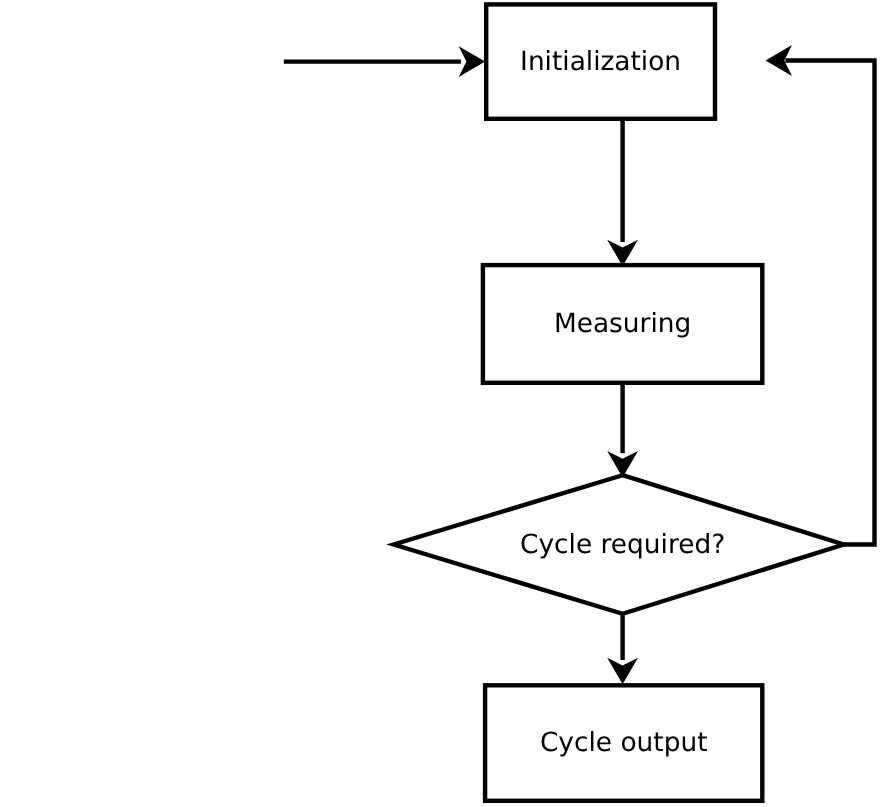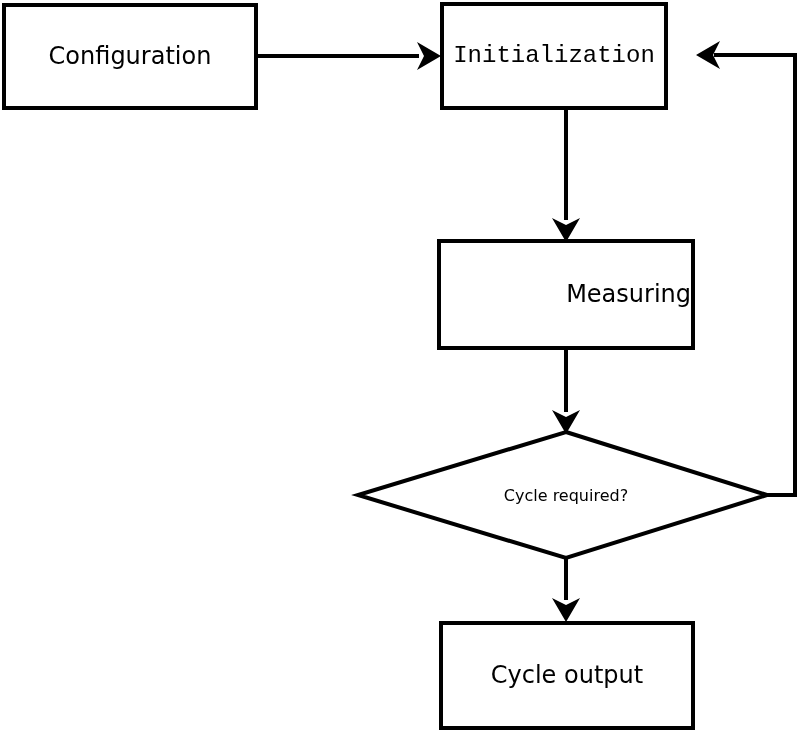--- a/index.html
+++ b/index.html
@@ -29,29 +29,29 @@
     border: 4px solid #000000;
     background: #ffffff;
     display: flex;
     align-items: center;
     justify-content: center;
     font-size: 24px;
     line-height: 1.2;
     white-space: nowrap;
   }
   #node-configuration { left: 2px;   top: 3px;   width: 256px; height: 107px; }
-  #node-initialization{ left: 440px; top: 2px;   width: 228px; height: 108px; font-family: Liberation Mono, monospace; }
-  #node-measuring     { left: 437px; top: 239px; width: 258px; height: 111px; justify-content: flex-end; }
+  #node-initialization{ left: 440px; top: 2px;   width: 212px; height: 108px; }
+  #node-measuring     { left: 437px; top: 239px; width: 258px; height: 111px; }
   #node-data-output   { left: 439px; top: 621px; width: 256px; height: 109px; }
   .diamond-label {
     position: absolute;
     left: 566px;
     top: 495px;
     transform: translate(-50%, -50%);
-    font-size: 16px;
+    font-size: 24px;
     white-space: nowrap;
   }
 </style>
 </head>
 <body>
 
 <div class="canvas">
 
   <svg class="shape-layer" width="800" height="734" viewBox="0 0 800 734">
 
@@ -66,23 +66,20 @@
     <line x1="566" y1="350" x2="566" y2="412" stroke="#000000" stroke-width="4"></line>
     <path d="M566,434 L552,410 L566,417 L580,410 Z" fill="#000000"></path>
 
     <line x1="566" y1="558" x2="566" y2="600" stroke="#000000" stroke-width="4"></line>
     <path d="M566,622 L552,598 L566,605 L580,598 Z" fill="#000000"></path>
 
     <polyline points="767,495 795,495 795,55 714,55" fill="none" stroke="#000000" stroke-width="4" stroke-linejoin="miter"></polyline>
     <path d="M696,55 L720,41 L713,55 L720,69 Z" fill="#000000"></path>
   </svg>
 
-  <div class="node" id="node-configuration">
-    <span>Configuration</span>
-  </div>
 
   <div class="node" id="node-initialization">
     <span>Initialization</span>
   </div>
 
   <div class="node" id="node-measuring">
     <span>Measuring</span>
   </div>
 
   <div class="diamond-label">Cycle required?</div>

